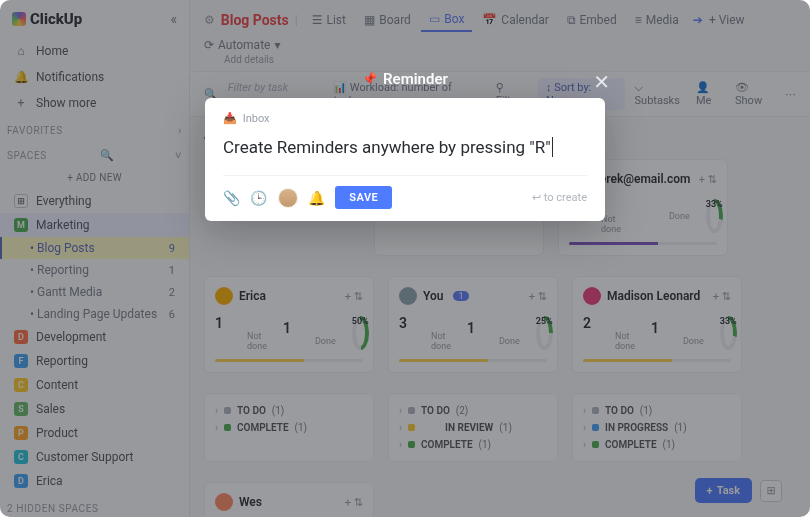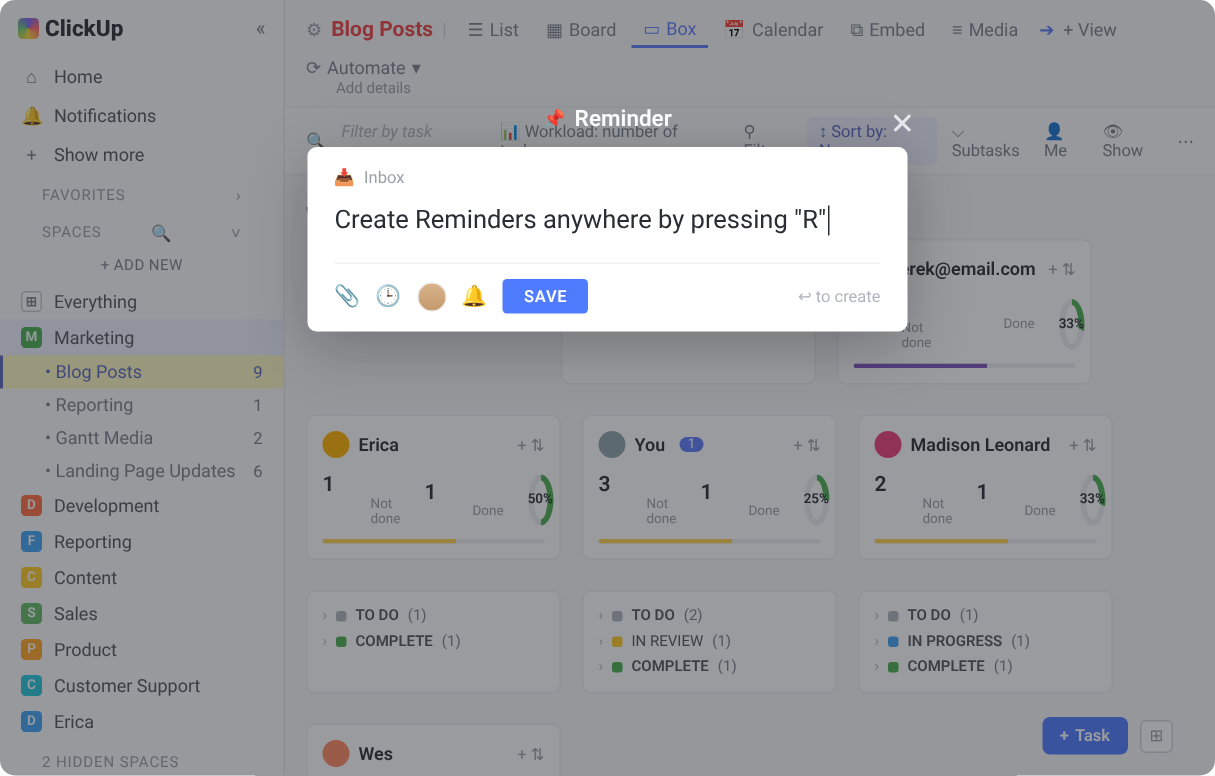--- a/index.html
+++ b/index.html
@@ -6,21 +6,21 @@
   body { width: 810px; height: 517px; overflow: hidden; background: #fff; position: relative; border-radius: 10px; }
   .app { display: flex; height: 100%; }
   
   .sidebar { width: 190px; background: #fafbfc; border-right: 1px solid #e8eaed; display: flex; flex-direction: column; font-size: 12px; color: #54575d; }
   .sb-top { display: flex; align-items: center; padding: 10px 12px; }
   .logo { font-weight: 800; font-size: 15px; color: #2a2e34; display:flex; align-items:center; gap:4px;}
   .logo-icon { width:14px; height:14px; border-radius:3px; background: conic-gradient(#7b68ee,#ff6b6b,#ffd93d,#6bcb77,#7b68ee); }
   .collapse { margin-left: auto; color: #7c828d; font-size:14px;}
   .sb-item { display:flex; align-items:center; gap:8px; padding:6px 14px; cursor:pointer; color:#54575d;}
   .sb-item .ic { width:14px; text-align:center; color:#7c828d;}
-  .sb-section { padding:8px 28px 4px; font-size:10px; letter-spacing:0.6px; color:#9aa0a8; display:flex; align-items:center;}
+  .sb-section { padding:8px 7px 4px; font-size:10px; letter-spacing:0.6px; color:#9aa0a8; display:flex; align-items:center;}
   .sb-section .chev { margin-left:auto; font-size:11px;}
   .add-new { text-align:center; font-size:10px; color:#7c828d; padding:6px 0; letter-spacing:0.3px;}
   .space-row { display:flex; align-items:center; gap:8px; padding:5px 14px; font-size:12px; cursor:pointer;}
   .space-row.active { background:#eef0ff; }
   .sq { width:14px; height:14px; border-radius:3px; display:inline-flex; align-items:center; justify-content:center; font-size:9px; color:#fff; font-weight:600;}
   .sq.grid { background:#fff; border:1px solid #c5c9d0; color:#7c828d;}
   .bullet-row { display:flex; align-items:center; padding:4px 14px 4px 30px; font-size:12px; color:#7c828d; cursor:pointer;}
   .bullet-row.active { color:#5c6bc0; background:#fef9c3; border-left:2px solid #5c6bc0; padding-left:28px;}
   .bullet-row .cnt { margin-left:auto; font-size:11px;}
   .avatar-sm { width:22px; height:22px; border-radius:50%; display:flex; align-items:center; justify-content:center; font-size:10px; color:#fff;}
@@ -40,21 +40,21 @@
   .board { flex:1; overflow:auto; padding:14px 14px 60px;}
   .section-title { font-size:12px; font-weight:600; color:#2a2e34; margin:4px 0 10px;}
   .cards-row { display:flex; gap:14px; margin-bottom:20px;}
   .card { width:170px; background:#fff; border:1px solid #eceef1; border-radius:6px; padding:10px; font-size:11px; color:#54575d;}
   .card-head { display:flex; align-items:center; gap:6px; margin-bottom:10px;}
   .card-head .uname { font-weight:600; color:#2a2e34; font-size:12px; white-space:nowrap; overflow:hidden; text-overflow:ellipsis;}
   .card-head .plus { margin-left:auto; color:#9aa0a8;}
   .card-body { display:flex; align-items:center; gap:16px; margin-bottom:8px;}
   .stat .n { font-size:14px; font-weight:600; color:#2a2e34;}
   .stat .l { font-size:9px; color:#9aa0a8;margin-left:32px;}
-  .ring { width:34px; height:34px; border-radius:50%; margin-left:auto; position:relative; display:flex; align-items:center; justify-content:center; font-size:9px; font-weight:600; color:#2a2e34;}
+  .ring { width:34px; height:34px; border-radius:50%; margin-left:auto; position:relative; display:flex; justify-content:center; font-size:9px; font-weight:600; color:#2a2e34;}
   .ring::before { content:""; position:absolute; inset:4px; background:#fff; border-radius:50%;}
   .ring span { position:relative;}
   .bar { height:3px; background:#eceef1; border-radius:2px; overflow:hidden;}
   .bar .fill { height:100%; }
   .task-group { background:#fff; border:1px solid #eceef1; border-radius:6px; width:170px; padding:8px 10px; font-size:10px; color:#7c828d;}
   .tg-row { display:flex; align-items:center; gap:6px; padding:3px 0;}
   .tg-row .dot { width:7px; height:7px; border-radius:2px;}
   .tg-row .chev { color:#b0b5bd;}
   
   .overlay { position:absolute; inset:0; background:rgba(30,34,40,0.45); display:flex; flex-direction:column; align-items:center; padding-top:70px;}
@@ -363,21 +363,21 @@
           <div class="task-group">
             <div class="tg-row">
               <span class="chev">›</span>
               <span class="dot" style="background:#b0b5bd"></span>
               <span style="font-weight:600;color:#54575d;">TO DO</span>
               <span>(2)</span>
             </div>
             <div class="tg-row">
               <span class="chev">›</span>
               <span class="dot" style="background:#ffca28"></span>
-              <span style="font-weight:400;color:#54575d;">IN REVIEW</span>
+              <span style="font-weight:700;color:#54575d;margin-left:24px;">IN REVIEW</span>
               <span>(1)</span>
             </div>
             <div class="tg-row">
               <span class="chev">›</span>
               <span class="dot" style="background:#4caf50"></span>
               <span style="font-weight:600;color:#54575d;">COMPLETE</span>
               <span>(1)</span>
             </div>
           </div>
           <div class="task-group">

